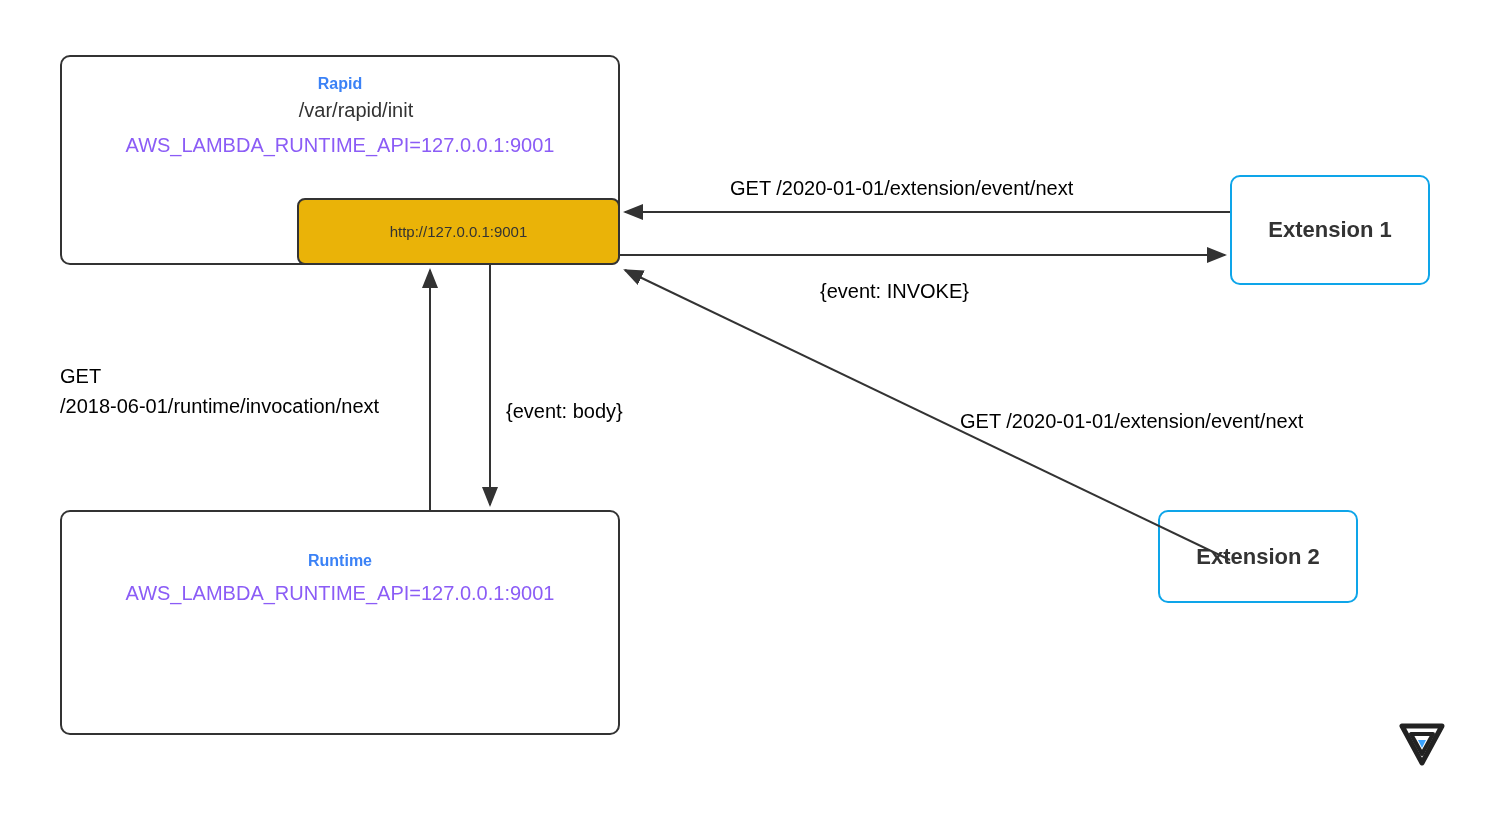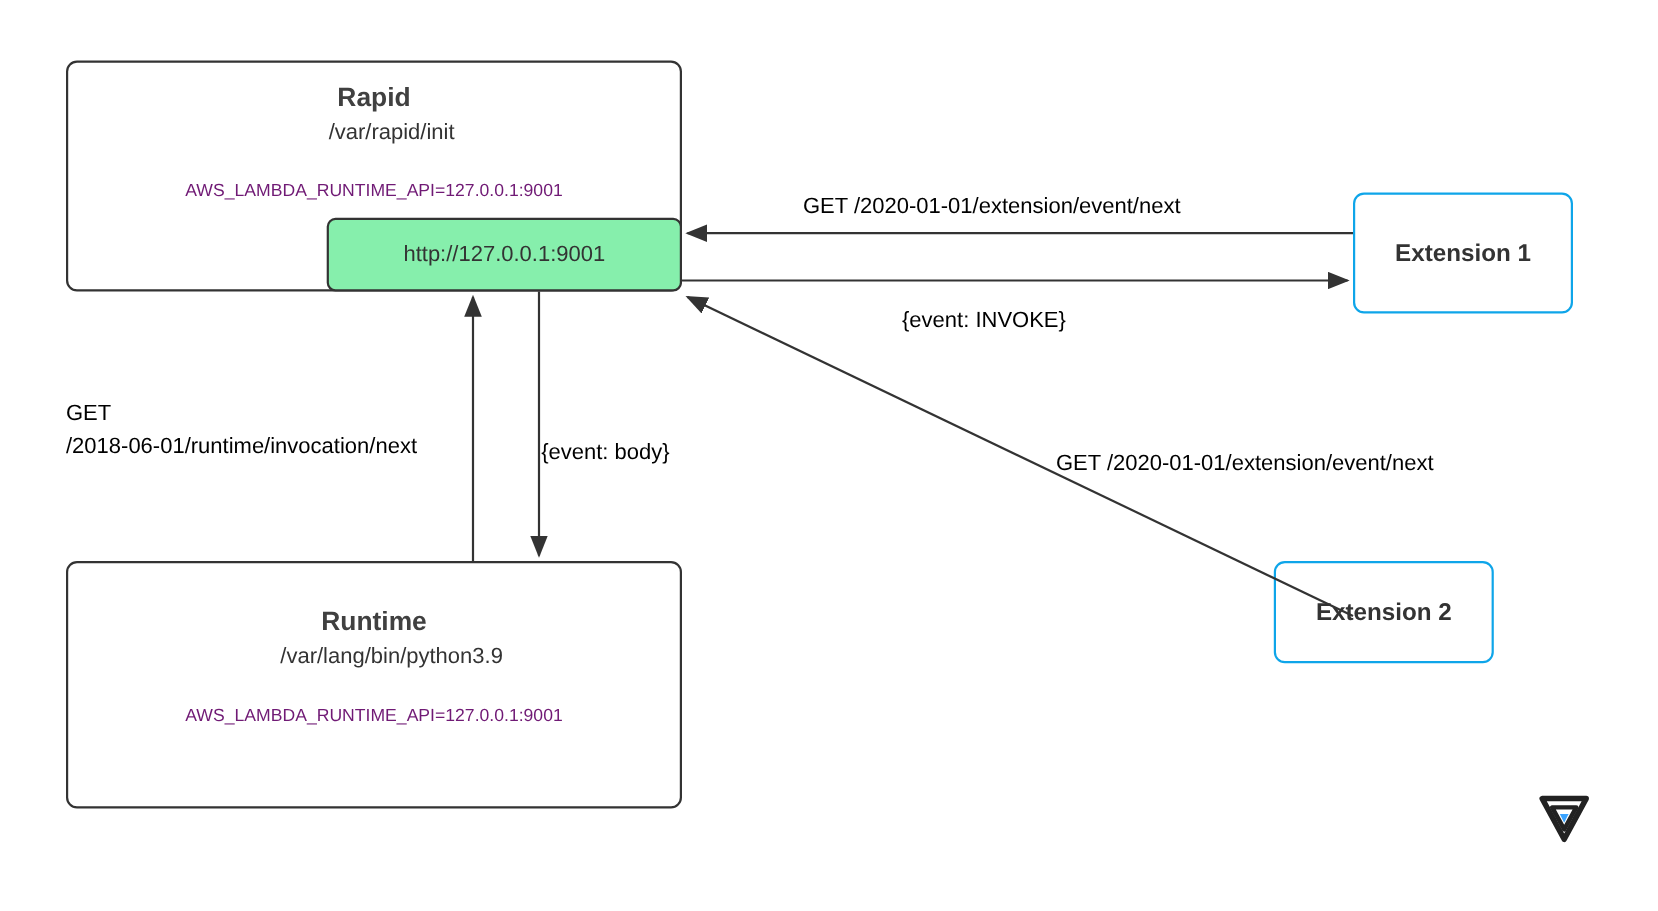--- a/index.html
+++ b/index.html
@@ -15,42 +15,42 @@
   }
   .box {
     position: absolute;
     border: 2px solid #333;
     border-radius: 10px;
     background: #fff;
     text-align: center;
   }
   .box-title {
     font-weight: bold;
-    font-size: 24px;
-    color: #404040;
+    font-size: 16px;
+    color: #3b82f6;
     margin-top: 18px;
   }
   .box-sub {
     font-size: 20px;
     color: #333;
     margin-top: 6px;
     padding-left: 32px;
   }
   .box-env {
-    font-size: 16px;
-    color: #701a75;
-    margin-top: 33px;
+    font-size: 20px;
+    color: #8b5cf6;
+    margin-top: 12px;
   }
   .sub-box {
     position: absolute;
     border: 2px solid #333;
     border-radius: 8px;
-    background: #86efac;
+    background: #eab308;
     text-align: center;
-    font-size: 20px;
+    font-size: 15px;
     display: flex;
     align-items: center;
     justify-content: center;
   }
   .ext-box {
     position: absolute;
     border: 2px solid #0ea5e9;
     border-radius: 10px;
     background: #fff;
     text-align: center;
@@ -97,36 +97,35 @@
   <div class="box-sub">/var/rapid/init</div>
   <div class="box-env">AWS_LAMBDA_RUNTIME_API=127.0.0.1:9001</div>
 </div>
 
 <div class="sub-box" style="left:297px; top:198px; width:323px; height:67px;">
   <span>http://127.0.0.1:9001</span>
 </div>
 
 <div class="box" style="left:60px; top:510px; width:560px; height:225px;">
   <div class="box-title" style="margin-top:40px;">Runtime</div>
-  <div class="box-sub">/var/lang/bin/python3.9</div>
   <div class="box-env">AWS_LAMBDA_RUNTIME_API=127.0.0.1:9001</div>
 </div>
 
 <div class="ext-box" style="left:1230px; top:175px; width:200px; height:110px;">
   <span>Extension 1</span>
 </div>
 
 <div class="ext-box" style="left:1158px; top:510px; width:200px; height:93px;">
   <span>Extension 2</span>
 </div>
 
 <div class="label" style="left:60px; top:365px; width:350px;">GET</div>
 <div class="label" style="left:60px; top:395px; width:350px;">/2018-06-01/runtime/invocation/next</div>
 
-<div class="label" style="left:492px; top:400px;">{event: body}</div>
+<div class="label" style="left:506px; top:400px;">{event: body}</div>
 
 <div class="label" style="left:730px; top:177px;">GET /2020-01-01/extension/event/next</div>
 <div class="label" style="left:820px; top:280px;">{event: INVOKE}</div>
 <div class="label" style="left:960px; top:410px;">GET /2020-01-01/extension/event/next</div>
 
 <svg class="arrows">
   <defs>
     <marker id="arrowhead" markerWidth="10" markerHeight="8" refX="9" refY="4" orient="auto" markerUnits="strokeWidth">
       <polygon points="0 0, 10 4, 0 8" fill="#333"></polygon>
     </marker>

